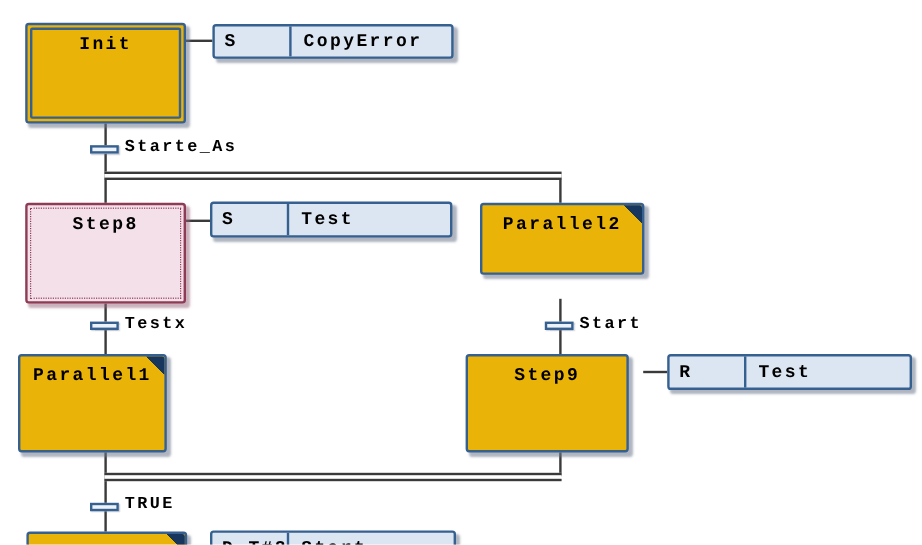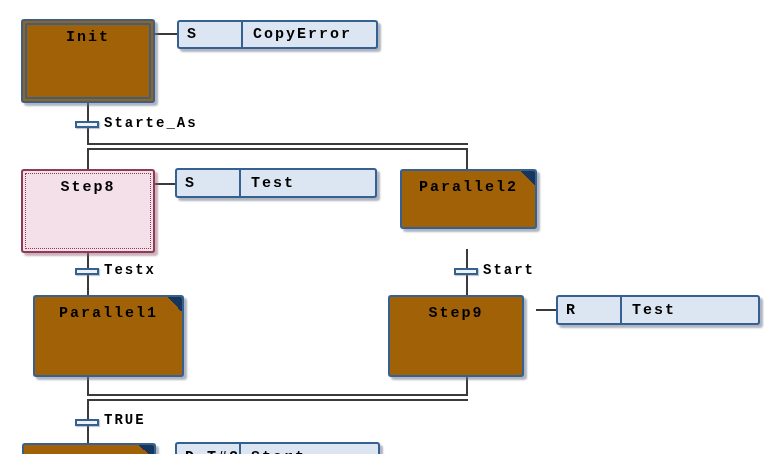--- a/index.html
+++ b/index.html
@@ -7,21 +7,21 @@
     position:relative;width:768px;height:454px;background:#ffffff;
     overflow:hidden;font-family:"Liberation Mono","DejaVu Sans Mono",monospace;
     font-weight:bold;color:#000;
   }
   
   .vline{position:absolute;width:2px;background:#3a3a3a;}
   .hline{position:absolute;height:2px;background:#3a3a3a;}
   .dline{position:absolute;height:7px;border-top:2px solid #3a3a3a;border-bottom:2px solid #3a3a3a;box-sizing:border-box;background:#fff;}
   
   .step{
-    position:absolute;background:#a16207;border:2px solid #36608f;border-radius:3px;
+    position:absolute;background:#eab308;border:2px solid #36608f;border-radius:3px;
     box-shadow:3px 3px 2px rgba(110,120,140,.55);box-sizing:border-box;
   }
   .step-label{
     position:absolute;top:8px;left:0;width:100%;text-align:center;
     font-size:15px;letter-spacing:2px;white-space:nowrap;
   }
   .inner-double{position:absolute;inset:2px;border:2px solid #36608f;border-radius:2px;pointer-events:none;}
   .step.active{background:#f4e0e9;border-color:#8e3b55;box-shadow:3px 3px 2px rgba(150,100,120,.5);text-decoration:underline;}
   .inner-dotted{position:absolute;inset:2px;border:1px dotted #8e3b55;pointer-events:none;}
   .fold{
@@ -94,21 +94,21 @@
     <div class="fold"></div>
     <div class="step-label">Parallel2</div>
   </div>
 
   <div class="tbar" style="left:75px;top:268px"></div>
   <div class="tlabel" style="left:104px;top:262px">Testx</div>
 
   <div class="tbar" style="left:454px;top:268px"></div>
   <div class="tlabel" style="left:483px;top:262px">Start</div>
 
-  <div class="step" style="left:33px;top:295px;width:151px;height:82px">
+  <div class="step" style="left:15px;top:295px;width:124px;height:82px">
     <div class="fold"></div>
     <div class="step-label">Parallel1</div>
   </div>
 
   <div class="step" style="left:388px;top:295px;width:136px;height:82px">
     <div class="step-label">Step9</div>
   </div>
 
   <div class="action" style="left:556px;top:295px;width:204px;height:30px">
     <div class="qual">R</div>

